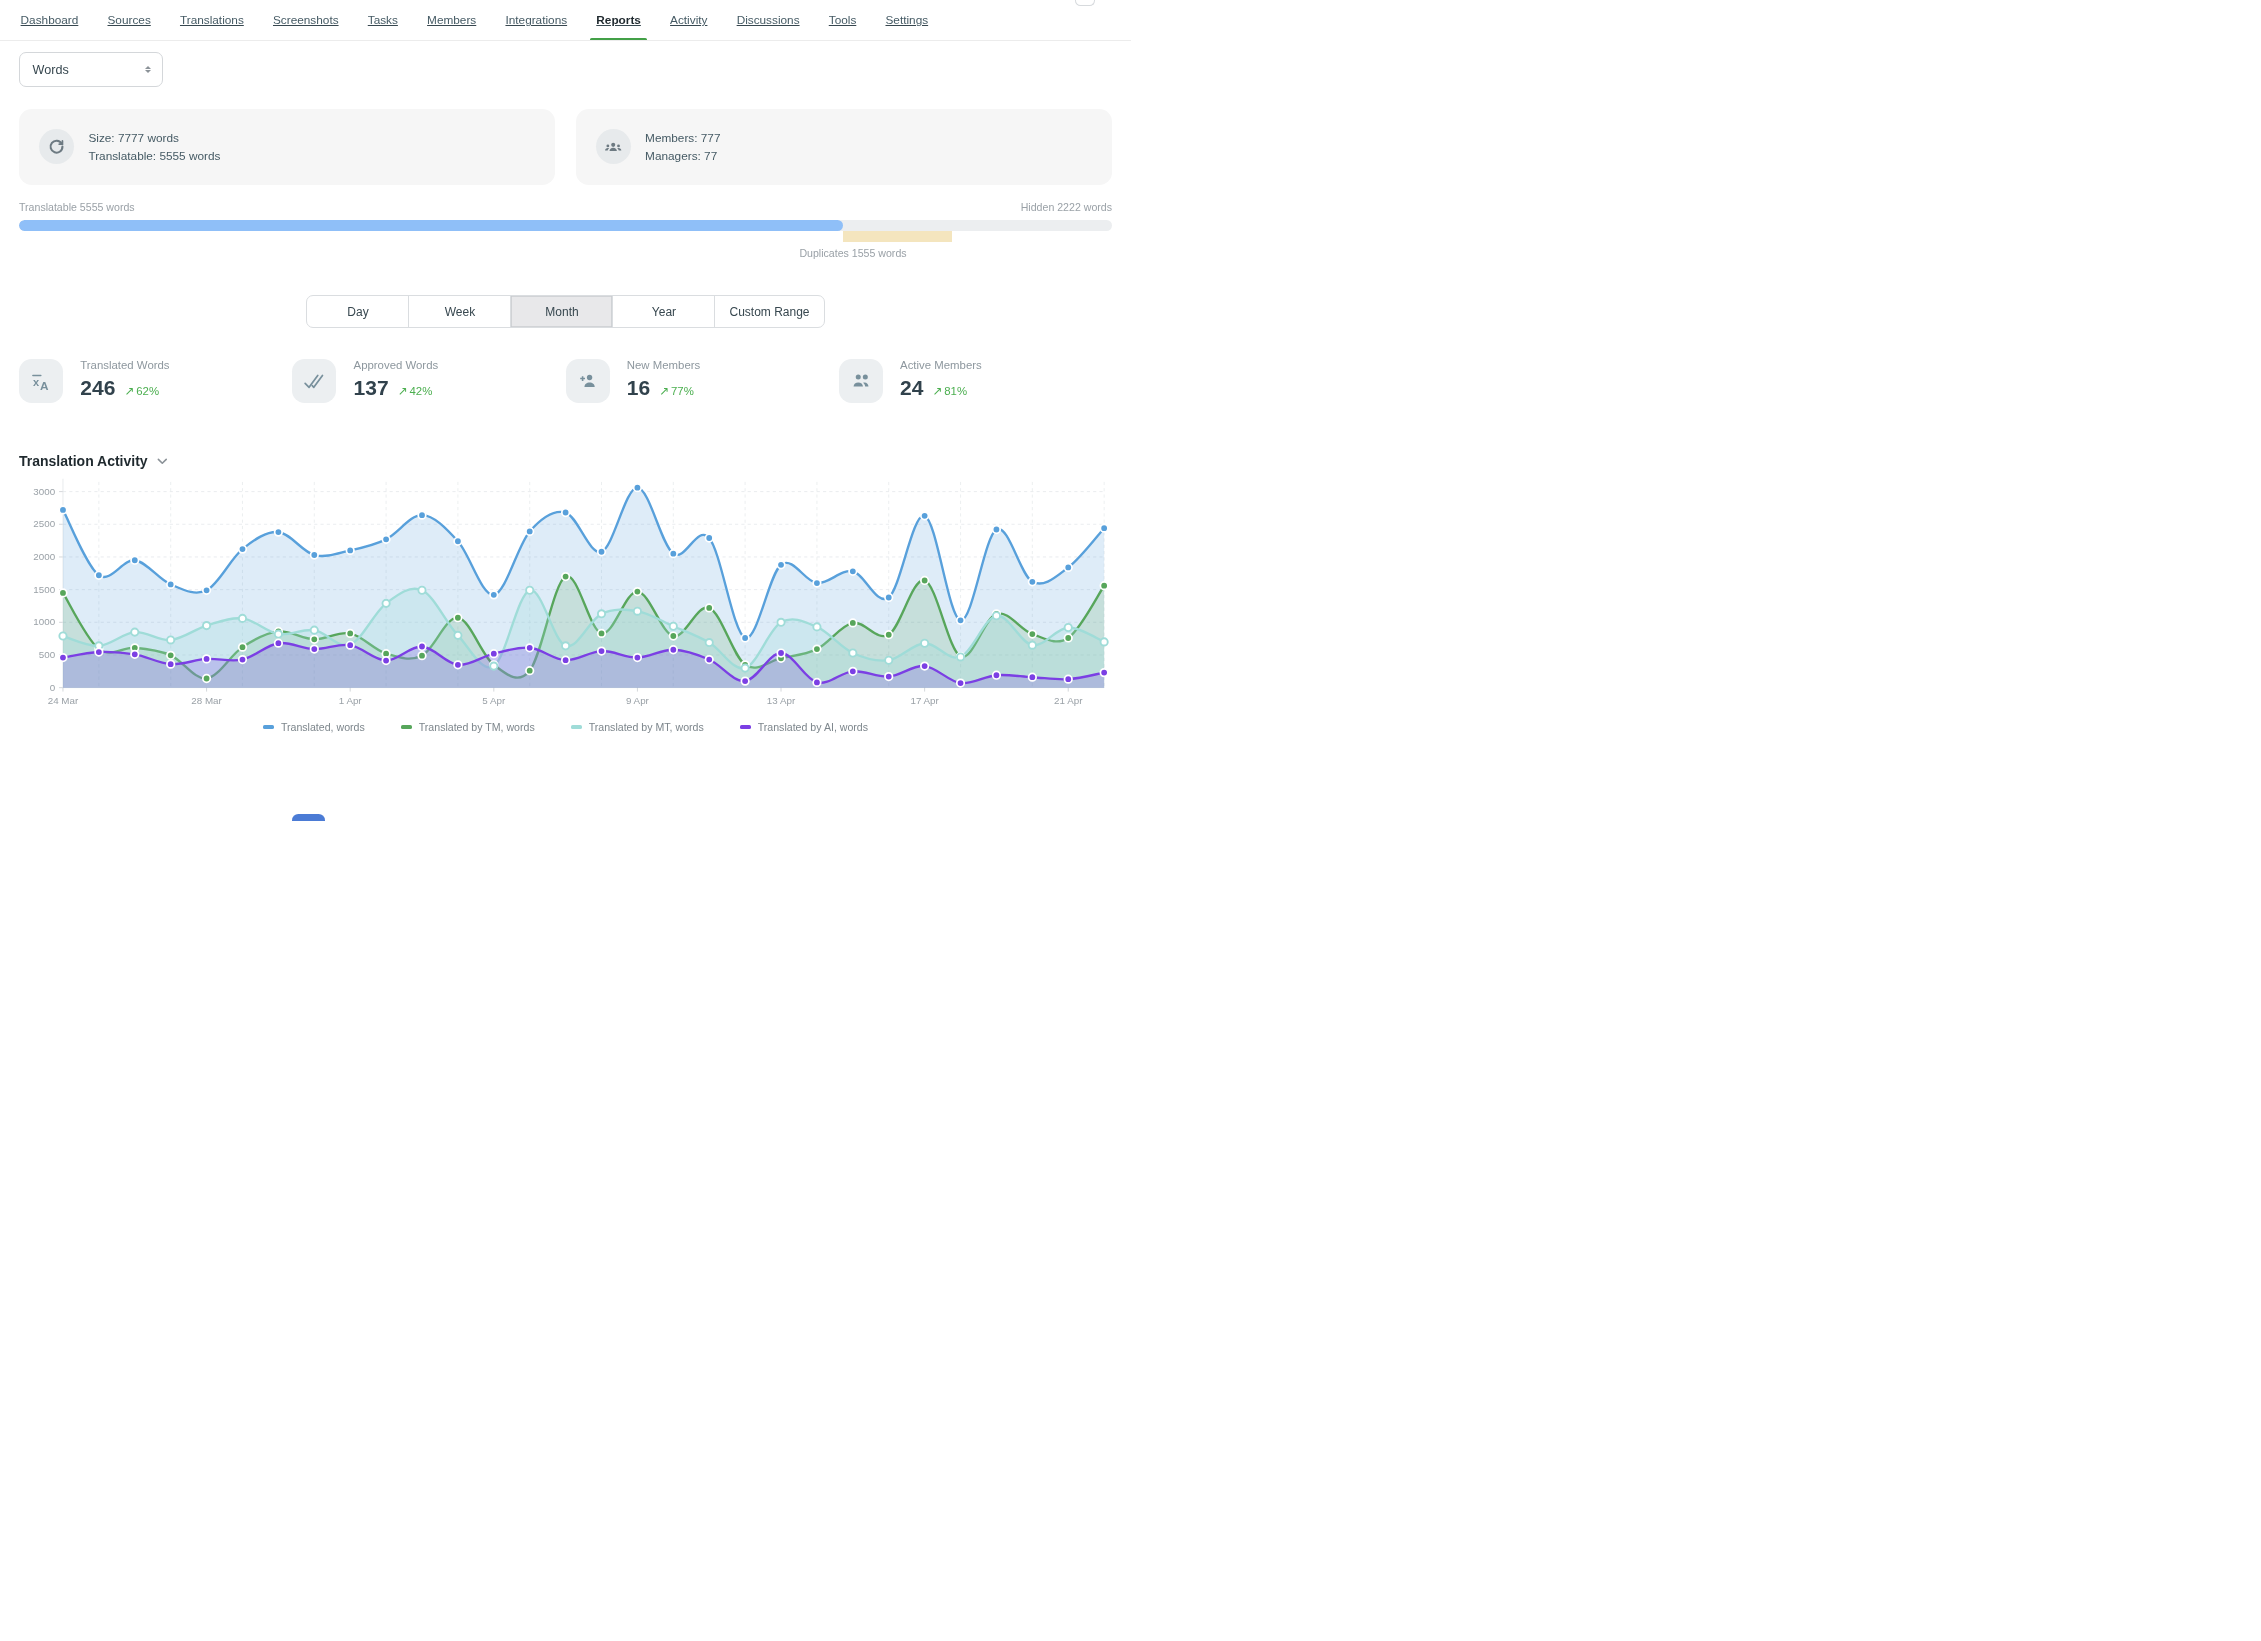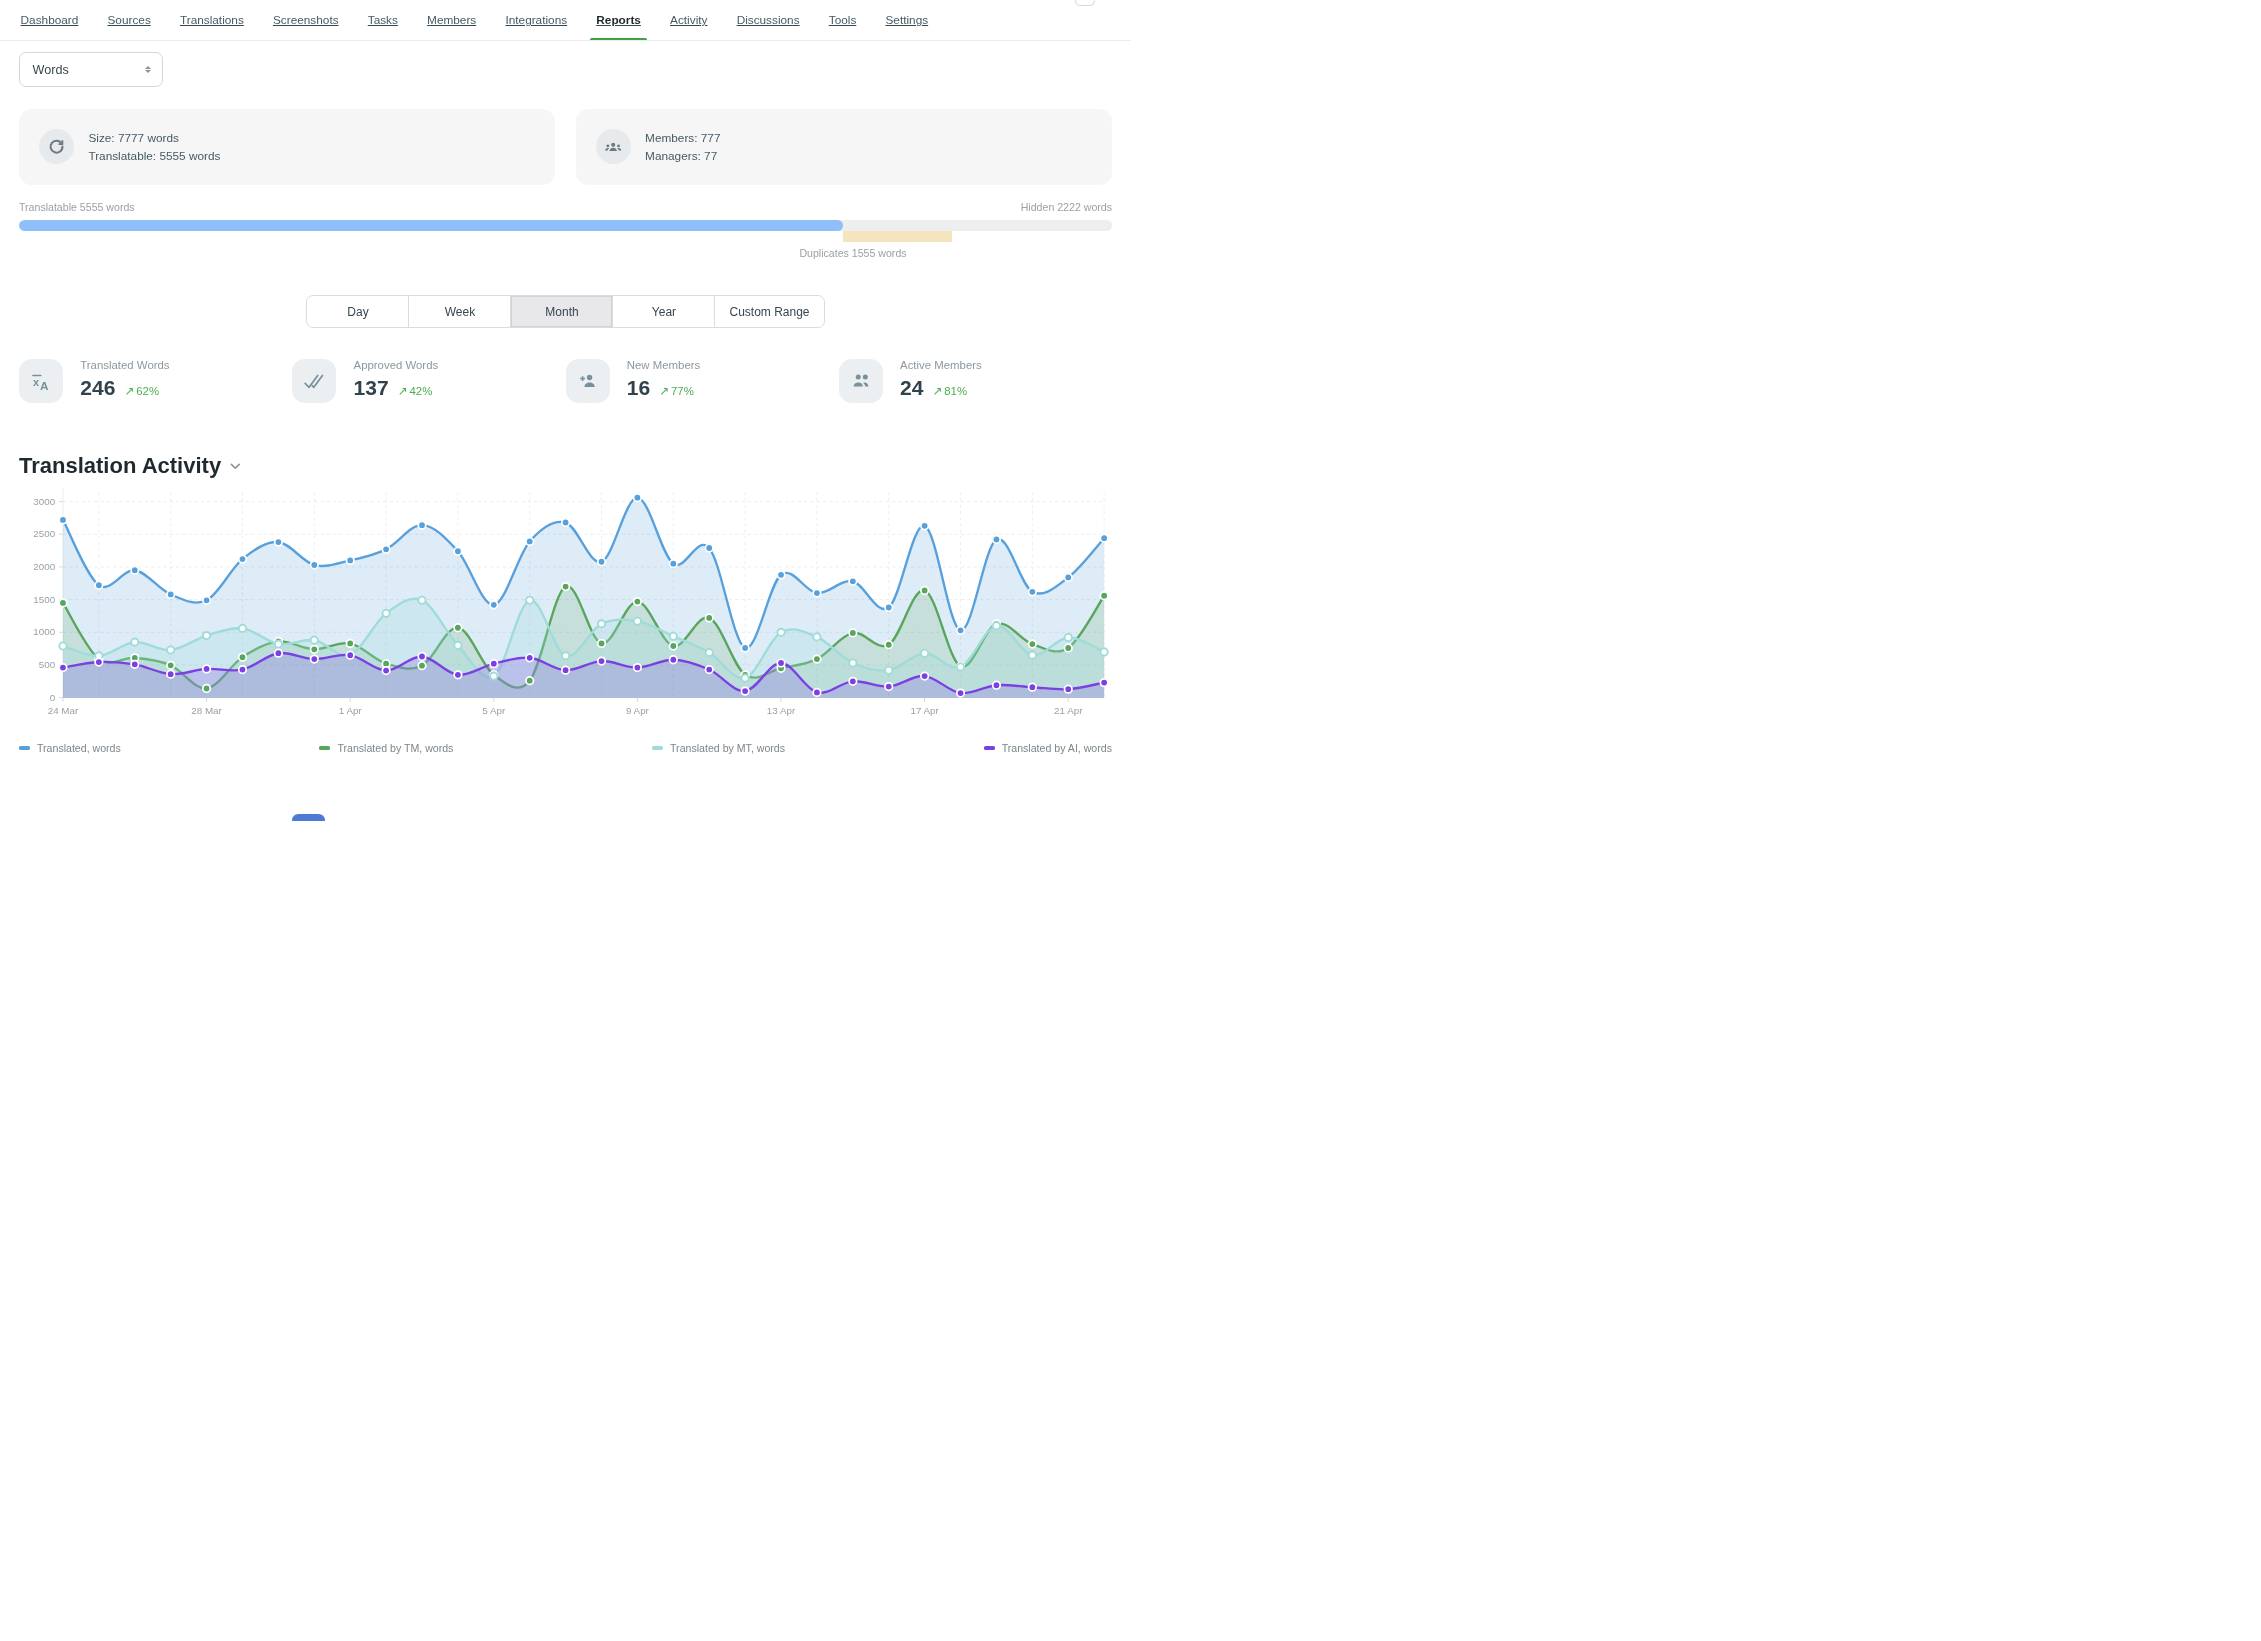--- a/index.html
+++ b/index.html
@@ -49,24 +49,24 @@
   .stat-cards { display:flex; padding:31px 19px 0; }
   .stat-card { flex:1; display:flex; gap:17.3px; align-items:flex-start; }
   .stat-icon { width:44px; height:44px; border-radius:12.6px; background:#eceff1; display:flex; align-items:center; justify-content:center; color:#78909c; flex:none; }
   .stat-label { font-size:11.4px; color:#8d979e; margin-bottom:4.7px; }
   .stat-value-row { display:flex; align-items:baseline; gap:9.4px; }
   .stat-value { font-size:21px; font-weight:bold; color:#31424c; }
   .stat-delta { font-size:11.4px; color:#4caf50; }
   .stat-delta .up-arrow { font-size:11.8px; margin-right:1.6px; }
   
   .section-head { display:flex; align-items:center; gap:7.9px; padding:50px 19px 4.7px; }
-  .section-title { font-size:22px; font-weight:bold; color:#1f292e; }
+  .section-title { font-size:14px; font-weight:bold; color:#1f292e; }
   .section-chevron { color:#8b9298; display:flex; }
   .chart-wrap { padding:0 19px; }
-  .legend { display:flex; justify-content:space-between; gap:36px; margin-top:13px; }
+  .legend { display:flex; justify-content:center; gap:36px; margin-top:2px; }
   .legend-item { display:flex; align-items:center; gap:7px; font-size:10.6px; color:#7d868c; }
   .legend-swatch { width:11px; height:3.1px; border-radius:1.6px; display:inline-block; }
   .chat-fragment { position:absolute; bottom:0; left:292px; width:33px; height:7px; background:#4b7bd5; border-radius:6.3px 6.3px 0 0; }
 </style>
 </head>
 <body>
 
 <header class="topnav">
   <nav class="topnav-items" id="topnav-items">
       <span class="topnav-item">Dashboard</span>

